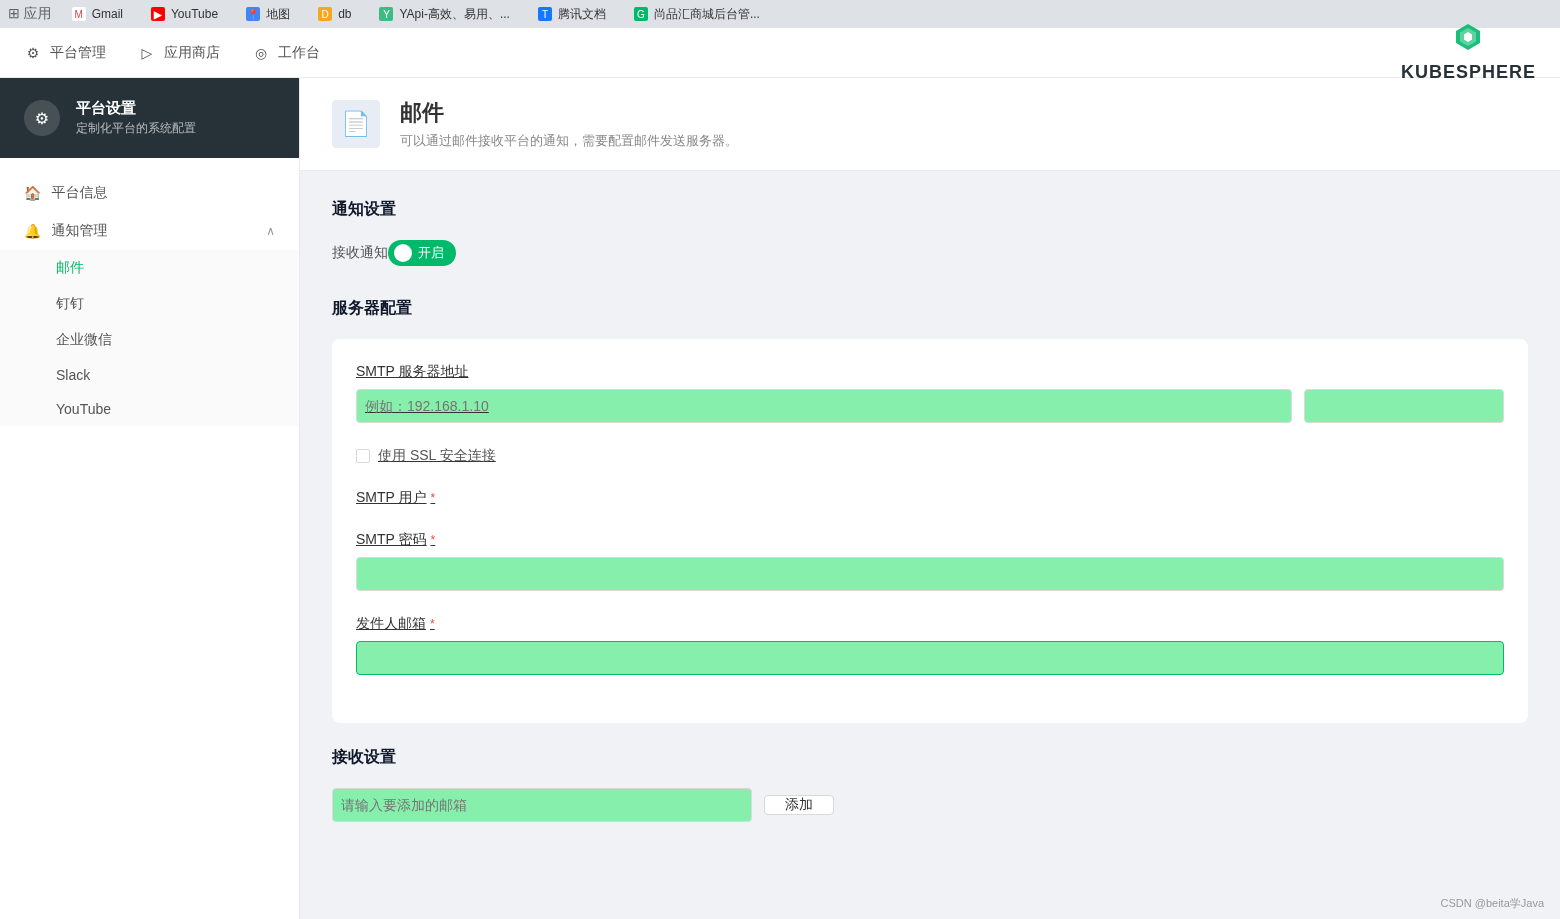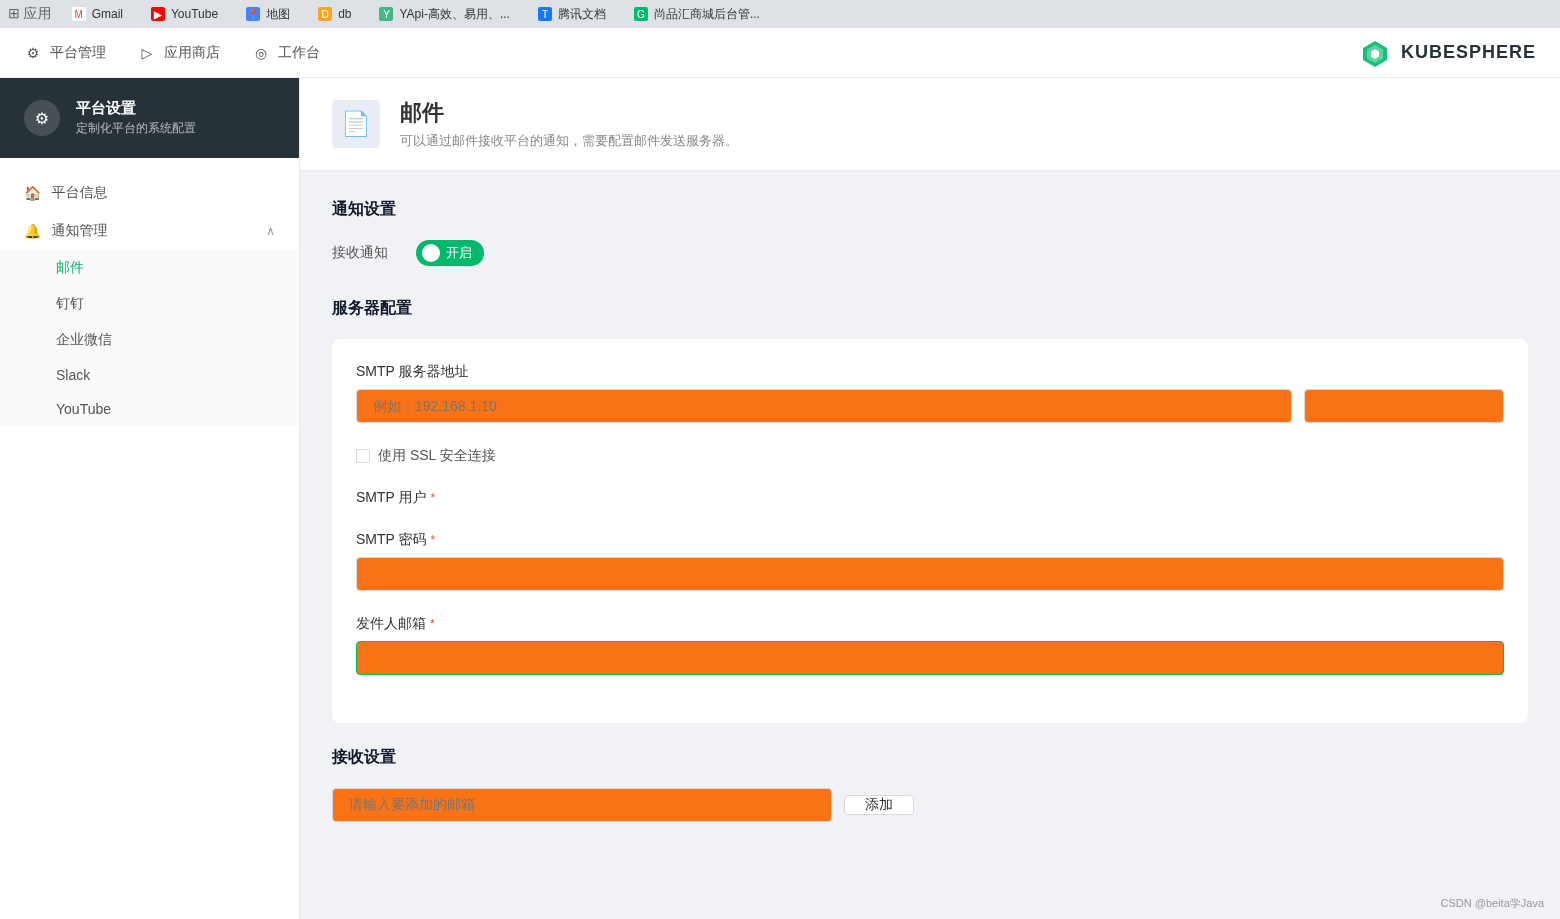--- a/index.html
+++ b/index.html
@@ -57,20 +57,21 @@
       height: 18px;
       display: flex;
       align-items: center;
       justify-content: center;
     }
     .nav-logo {
       margin-left: auto;
       display: flex;
       align-items: center;
       gap: 12px;
+      flex-direction: column;
     }
     .logo-diamond {
       width: 28px;
       height: 28px;
     }
     .logo-text {
       font-size: 18px;
       font-weight: 600;
       letter-spacing: 1px;
       color: #263238;
@@ -193,21 +194,21 @@
       font-size: 16px;
       font-weight: 600;
       color: #0f172a;
       margin-bottom: 20px;
     }
 
     
     .notif-row {
       display: flex;
       align-items: center;
-      gap: 28px;
+      gap: 0;
       margin-bottom: 32px;
     }
     .notif-label {
       font-size: 14px;
       color: #555;
     }
     .toggle-btn {
       display: flex;
       align-items: center;
       background: #00b96b;
@@ -227,20 +228,21 @@
       color: white;
       font-weight: 500;
     }
 
     
     .server-section {
       background: white;
       border-radius: 8px;
       padding: 24px;
       margin-bottom: 4px;
+      text-decoration: underline;
     }
 
     .form-group {
       margin-bottom: 24px;
     }
     .form-label {
       font-size: 14px;
       color: #333;
       margin-bottom: 8px;
       display: flex;
@@ -250,25 +252,25 @@
     .required-star { color: #e74c3c; font-size: 12px; }
 
     .form-row {
       display: flex;
       gap: 12px;
     }
 
     .form-input {
       border: 1px solid #d9d9d9;
       border-radius: 4px;
-      padding: 8px 16px;
+      padding: 8px 8px;
       font-size: 14px;
       color: #333;
       outline: none;
-      background: #f97316;
+      background: #86efac;
     }
     .form-input.wide { flex: 1; }
     .form-input.short { width: 200px; }
     .form-input.full { width: 100%; }
     .form-input.active-border { border-color: #00b96b; }
 
     .checkbox-row {
       display: flex;
       align-items: center;
       gap: 8px;
@@ -472,21 +474,21 @@
             <span>发件人邮箱</span>
             <span class="required-star">*</span>
           </div>
           <input type="text" class="form-input full active-border" style="">
         </div>
       </div>
 
       <div class="section-title" style="margin-top:24px;">接收设置</div>
 
       <div class="receive-row">
-        <input type="text" class="form-input" style="width: 500px; font-family: Liberation Serif, serif;" placeholder="请输入要添加的邮箱">
+        <input type="text" class="form-input" style="width: 420px;" placeholder="请输入要添加的邮箱">
         <button class="add-btn">添加</button>
       </div>
 
     </div>
   </div>
 </div>
 
 <div class="watermark">CSDN @beita学Java</div>
 
 </body></html>

